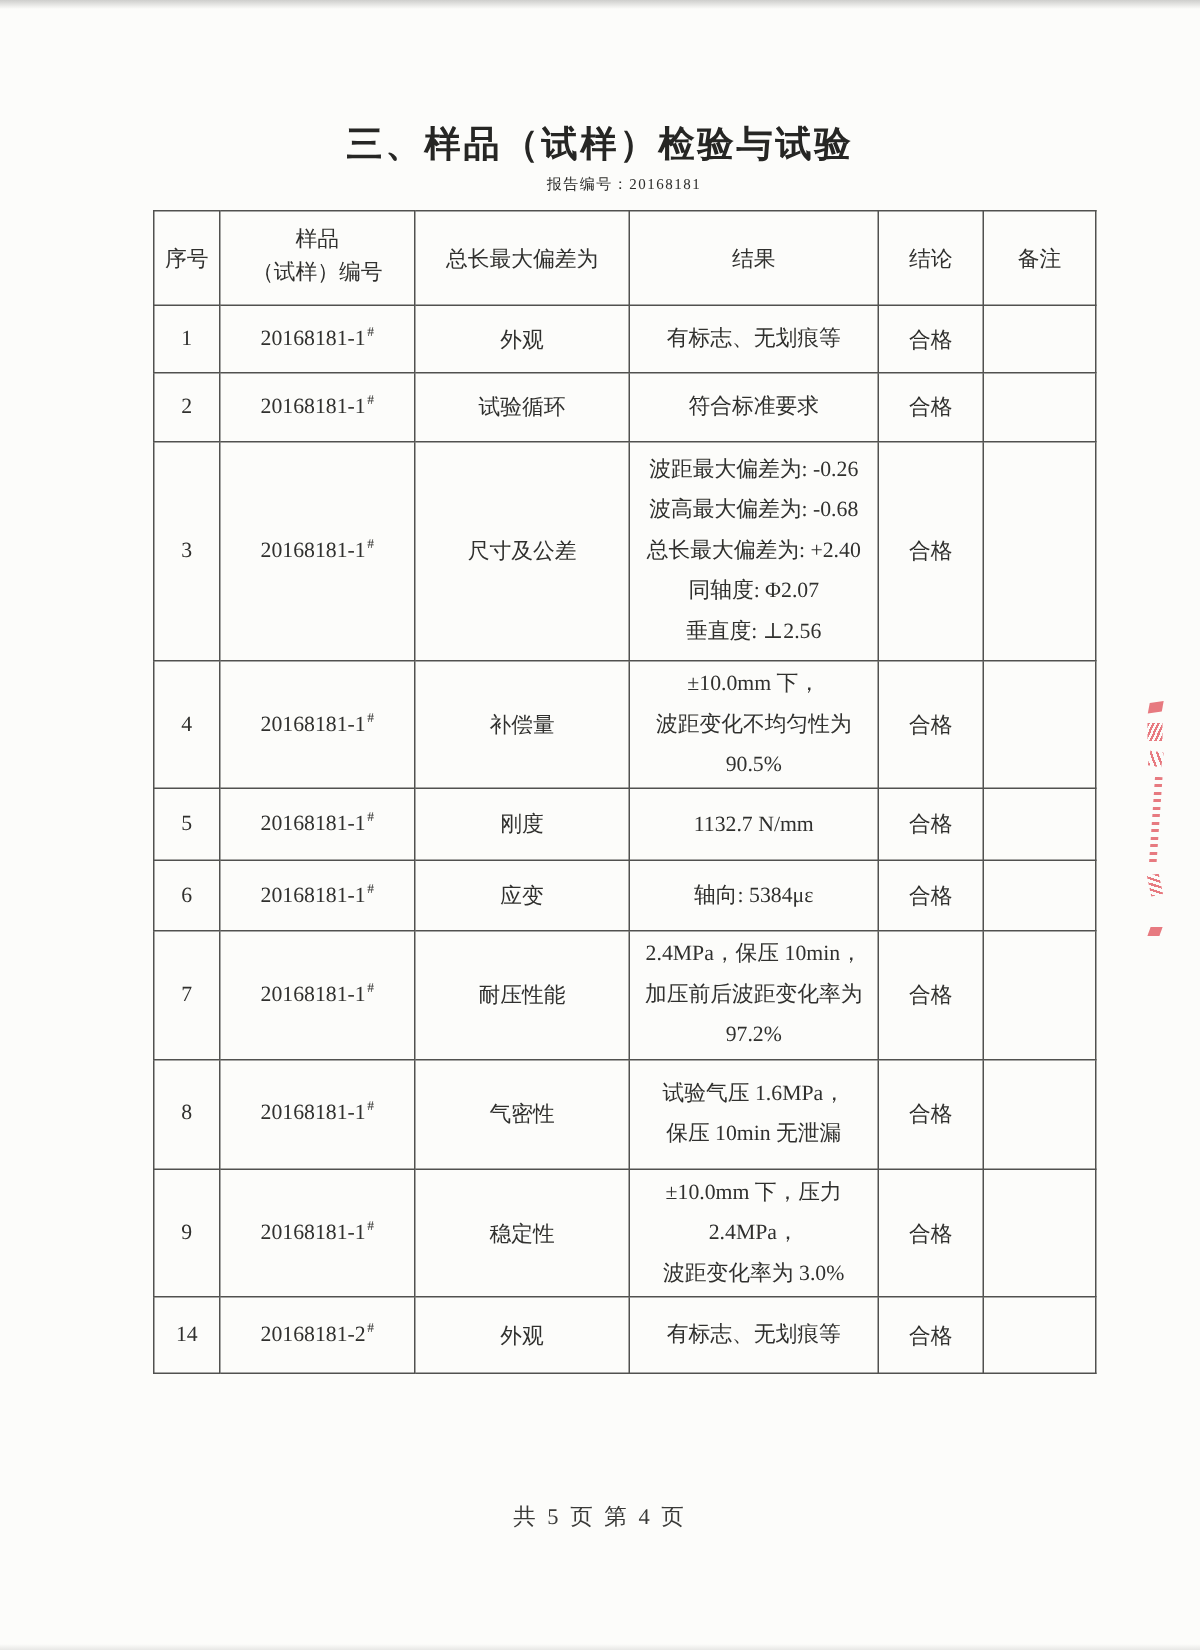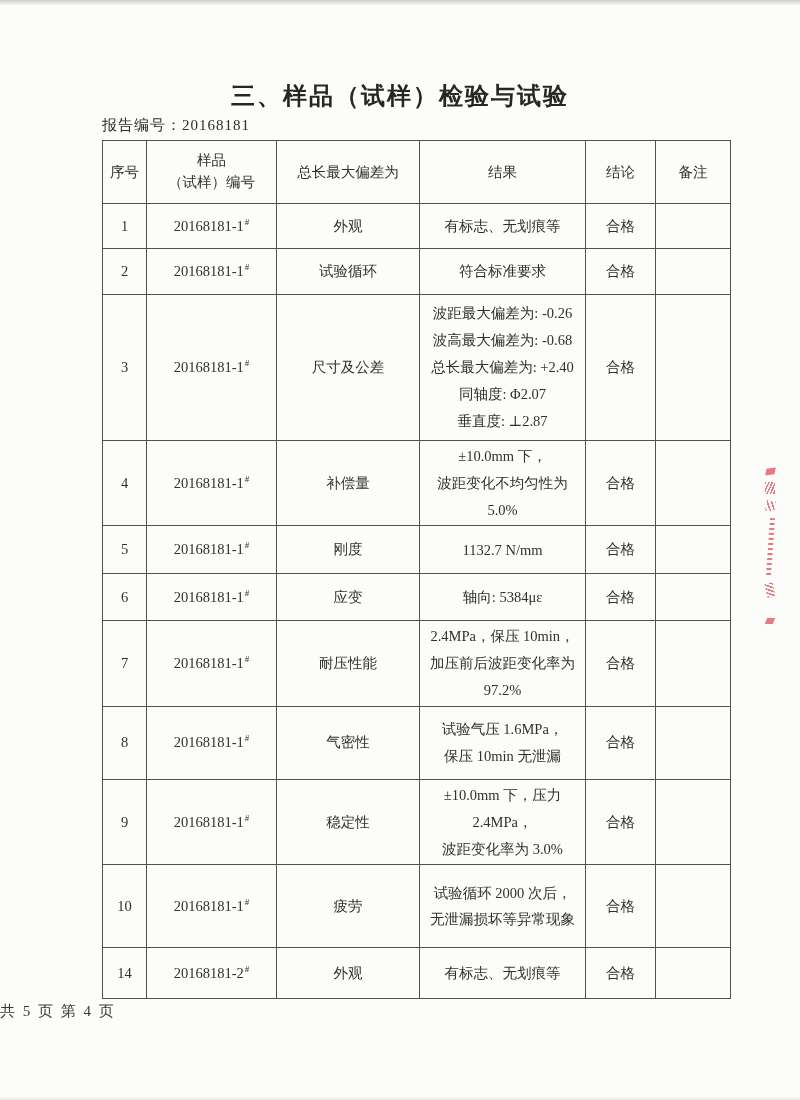--- a/index.html
+++ b/index.html
@@ -25,42 +25,42 @@
     background:linear-gradient(0deg,rgba(170,170,168,.25),rgba(170,170,168,0));
   }
   .page-title{
     position:absolute;top:80px;left:0;width:100%;
     margin:0;text-align:center;
     font-size:24px;font-weight:700;letter-spacing:2px;
     color:#262624;
   }
   .report-line{
     position:absolute;top:116px;left:102px;width:628px;
-    text-align:left;font-size:15px;letter-spacing:1px;color:#2c2c2a;
+    text-align:center;font-size:10px;letter-spacing:1px;color:#2c2c2a;
   }
   table.results{
     position:absolute;top:140px;left:102px;width:628px;
     border-collapse:collapse;table-layout:fixed;
   }
   table.results td,table.results th{
     border:1px solid #51514f;
     text-align:center;vertical-align:middle;
     font-size:14.5px;font-weight:400;color:#30302e;
     padding:2px 3px;overflow:hidden;
   }
   .rh-hdr{height:63px}
   .rh1{height:45px}.rh2{height:46px}.rh3{height:146px}.rh4{height:68px}
   .rh5{height:48px}.rh6{height:47px}.rh7{height:74px}.rh8{height:73px}
   .rh9{height:75px}.rh10{height:83px}.rh11{height:51px}
   .hdr-line{line-height:1.5;}
   .result-cell div{line-height:1.85;}
   .sample-sup{font-size:9px;position:relative;top:-6px;margin-left:1px;}
   .page-footer{
     position:absolute;top:1002px;left:0;width:100%;
-    text-align:left;font-size:15px;letter-spacing:2px;color:#3a3a38;
+    text-align:center;font-size:15px;letter-spacing:2px;color:#3a3a38;
   }
   
   .stamp{
     position:absolute;top:468px;right:22px;width:16px;height:182px;
     display:flex;flex-direction:column;align-items:center;gap:7px;
     opacity:.8;pointer-events:none;
   }
   .stamp .blob{background:#e25a62;}
   .stamp .b1{width:9px;height:7px;transform:skewX(-18deg) rotate(-8deg);}
   .stamp .b2{width:10px;height:12px;background:repeating-linear-gradient(115deg,#e25a62 0 1.5px,transparent 1.5px 3px);}
@@ -126,33 +126,33 @@
 
     <tr class="rh3">
       <td>3</td>
       <td><span>20168181-1</span><span class="sample-sup">#</span></td>
       <td>尺寸及公差</td>
       <td class="result-cell">
         <div>波距最大偏差为: -0.26</div>
         <div>波高最大偏差为: -0.68</div>
         <div>总长最大偏差为: +2.40</div>
         <div>同轴度: Φ2.07</div>
-        <div>垂直度: ⊥2.87</div>
+        <div>垂直度: ⊥2.56</div>
       </td>
       <td>合格</td>
       <td></td>
     </tr>
 
     <tr class="rh4">
       <td>4</td>
       <td><span>20168181-1</span><span class="sample-sup">#</span></td>
       <td>补偿量</td>
       <td class="result-cell">
         <div>±10.0mm 下，</div>
-        <div>波距变化不均匀性为 5.0%</div>
+        <div>波距变化不均匀性为 90.5%</div>
       </td>
       <td>合格</td>
       <td></td>
     </tr>
 
     <tr class="rh5">
       <td>5</td>
       <td><span>20168181-1</span><span class="sample-sup">#</span></td>
       <td>刚度</td>
       <td class="result-cell">
@@ -202,31 +202,20 @@
       <td><span>20168181-1</span><span class="sample-sup">#</span></td>
       <td>稳定性</td>
       <td class="result-cell">
         <div>±10.0mm 下，压力 2.4MPa，</div>
         <div>波距变化率为 3.0%</div>
       </td>
       <td>合格</td>
       <td></td>
     </tr>
 
-    <tr class="rh10">
-      <td>10</td>
-      <td><span>20168181-1</span><span class="sample-sup">#</span></td>
-      <td>疲劳</td>
-      <td class="result-cell">
-        <div>试验循环 2000 次后，</div>
-        <div>无泄漏损坏等异常现象</div>
-      </td>
-      <td>合格</td>
-      <td></td>
-    </tr>
 
     <tr class="rh11">
       <td>14</td>
       <td><span>20168181-2</span><span class="sample-sup">#</span></td>
       <td>外观</td>
       <td class="result-cell">
         <div>有标志、无划痕等</div>
       </td>
       <td>合格</td>
       <td></td>

